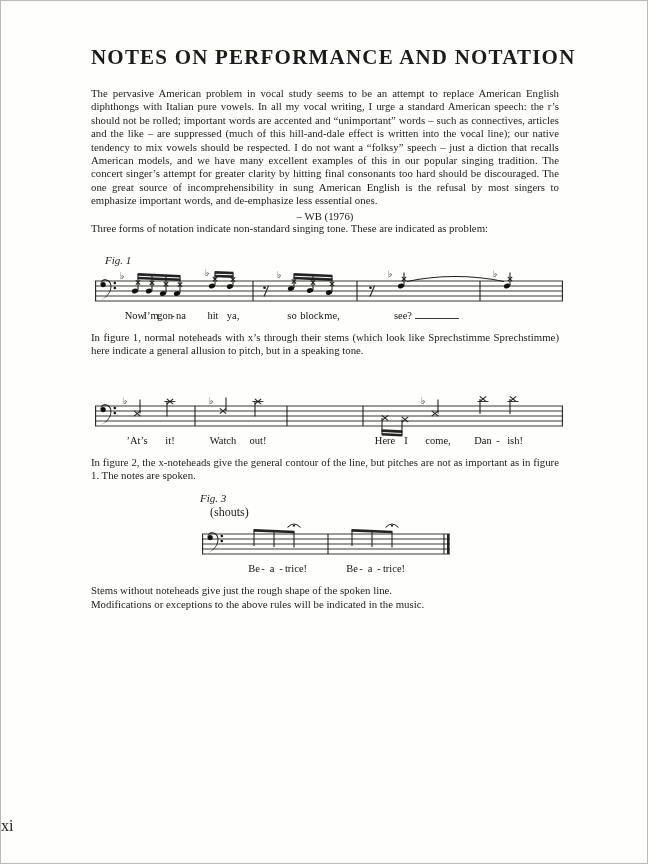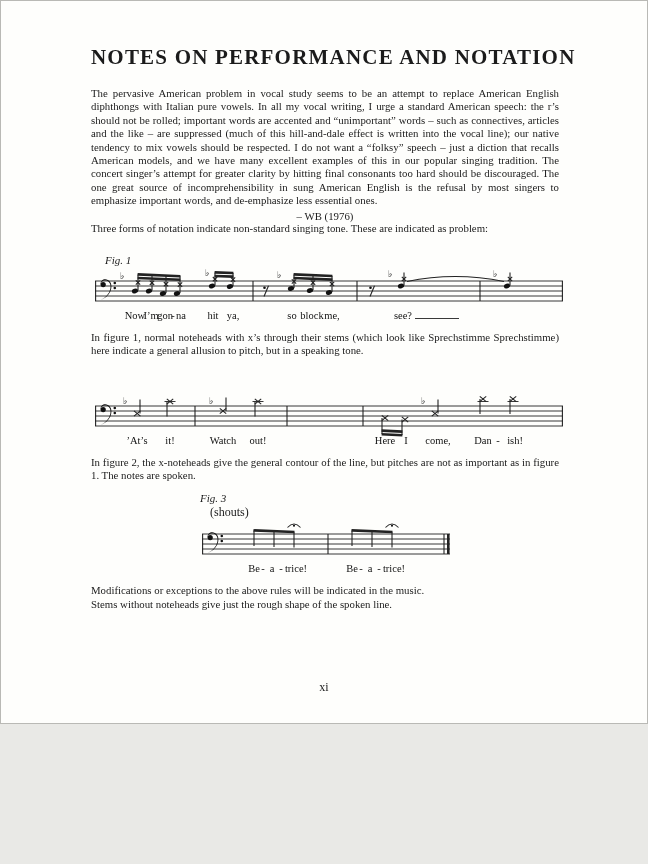--- a/index.html
+++ b/index.html
@@ -1,34 +1,34 @@
 <!DOCTYPE html>
 <html><head>
 <meta charset="utf-8">
 <style>
   *{box-sizing:border-box}
   html,body{margin:0;padding:0;background:#e9e9e6}
-  .page{width:648px;height:724px;margin:0 auto;background:#fefefc;border:1px solid #b9b9b5;
+  .page{width:648px;height:864px;margin:0 auto;background:#fefefc;border:1px solid #b9b9b5;
         position:relative;font-family:"Liberation Serif",serif;color:#1b1b1b;overflow:hidden}
   .content{padding:44px 88px 0 90px}
   h1.title{font-size:21px;font-weight:bold;letter-spacing:1.2px;margin:0 0 17px 0;white-space:nowrap}
   p.body{font-size:10.8px;line-height:1.24;text-align:justify;margin:0}
   .attribution{font-size:10.8px;text-align:center;margin:3px 0 0 0}
   .notation-intro{margin-top:13px;text-align:left}
   .fig-label{font-style:italic;font-size:11px;margin:0 0 1px 14px}
   .fig1-block{margin-top:18px}
   .fig2-block{margin-top:34px}
   .fig3-block{margin-top:10px;margin-left:95px}
   .music{display:block;margin-left:4px}
   .fig3-block .music{margin-left:16px}
   .shouts{font-size:12px;margin:1px 0 0 24px}
   .caption{margin-top:16px}
   .stems-note{margin-top:18px}
   .mods-note{margin-top:16px}
-  .page-number{position:absolute;bottom:28px;left:0;width:100%;text-align:center;font-size:12px}
+  .page-number{position:absolute;bottom:28px;left:0;width:100%;text-align:left;font-size:16px}
   .it{}
   
   .sline{stroke:#222;stroke-width:0.9}
   .bar{stroke:#222;stroke-width:1.1}
   .stem{stroke:#222;stroke-width:1.1}
   .beam{stroke:#222;stroke-width:2.6}
   .xm{stroke:#222;stroke-width:1.1}
   .ledg{stroke:#222;stroke-width:0.9}
   .arc{stroke:#222;stroke-width:1.1;fill:none}
   .lyr{font-family:"Liberation Serif",serif;font-size:10.5px;fill:#111}
@@ -319,20 +319,20 @@
           <text class="lyr" text-anchor="middle" x="94" y="52">trice!</text>
           <text class="lyr" text-anchor="middle" x="150" y="52">Be</text>
           <text class="lyr" text-anchor="middle" x="159" y="52">-</text>
           <text class="lyr" text-anchor="middle" x="168" y="52">a</text>
           <text class="lyr" text-anchor="middle" x="177" y="52">-</text>
           <text class="lyr" text-anchor="middle" x="192" y="52">trice!</text>
         </g>
       </svg>
     </div>
 
+    <p class="body stems-note">Stems without noteheads give just the rough shape of the spoken line.</p>
+
     <p class="body mods-note">Modifications or exceptions to the above rules will be indicated in the music.</p>
-
-    <p class="body stems-note">Stems without noteheads give just the rough shape of the spoken line.</p>
 
   </div>
 
   <div class="page-number">xi</div>
 </div>
 
 </body></html>

